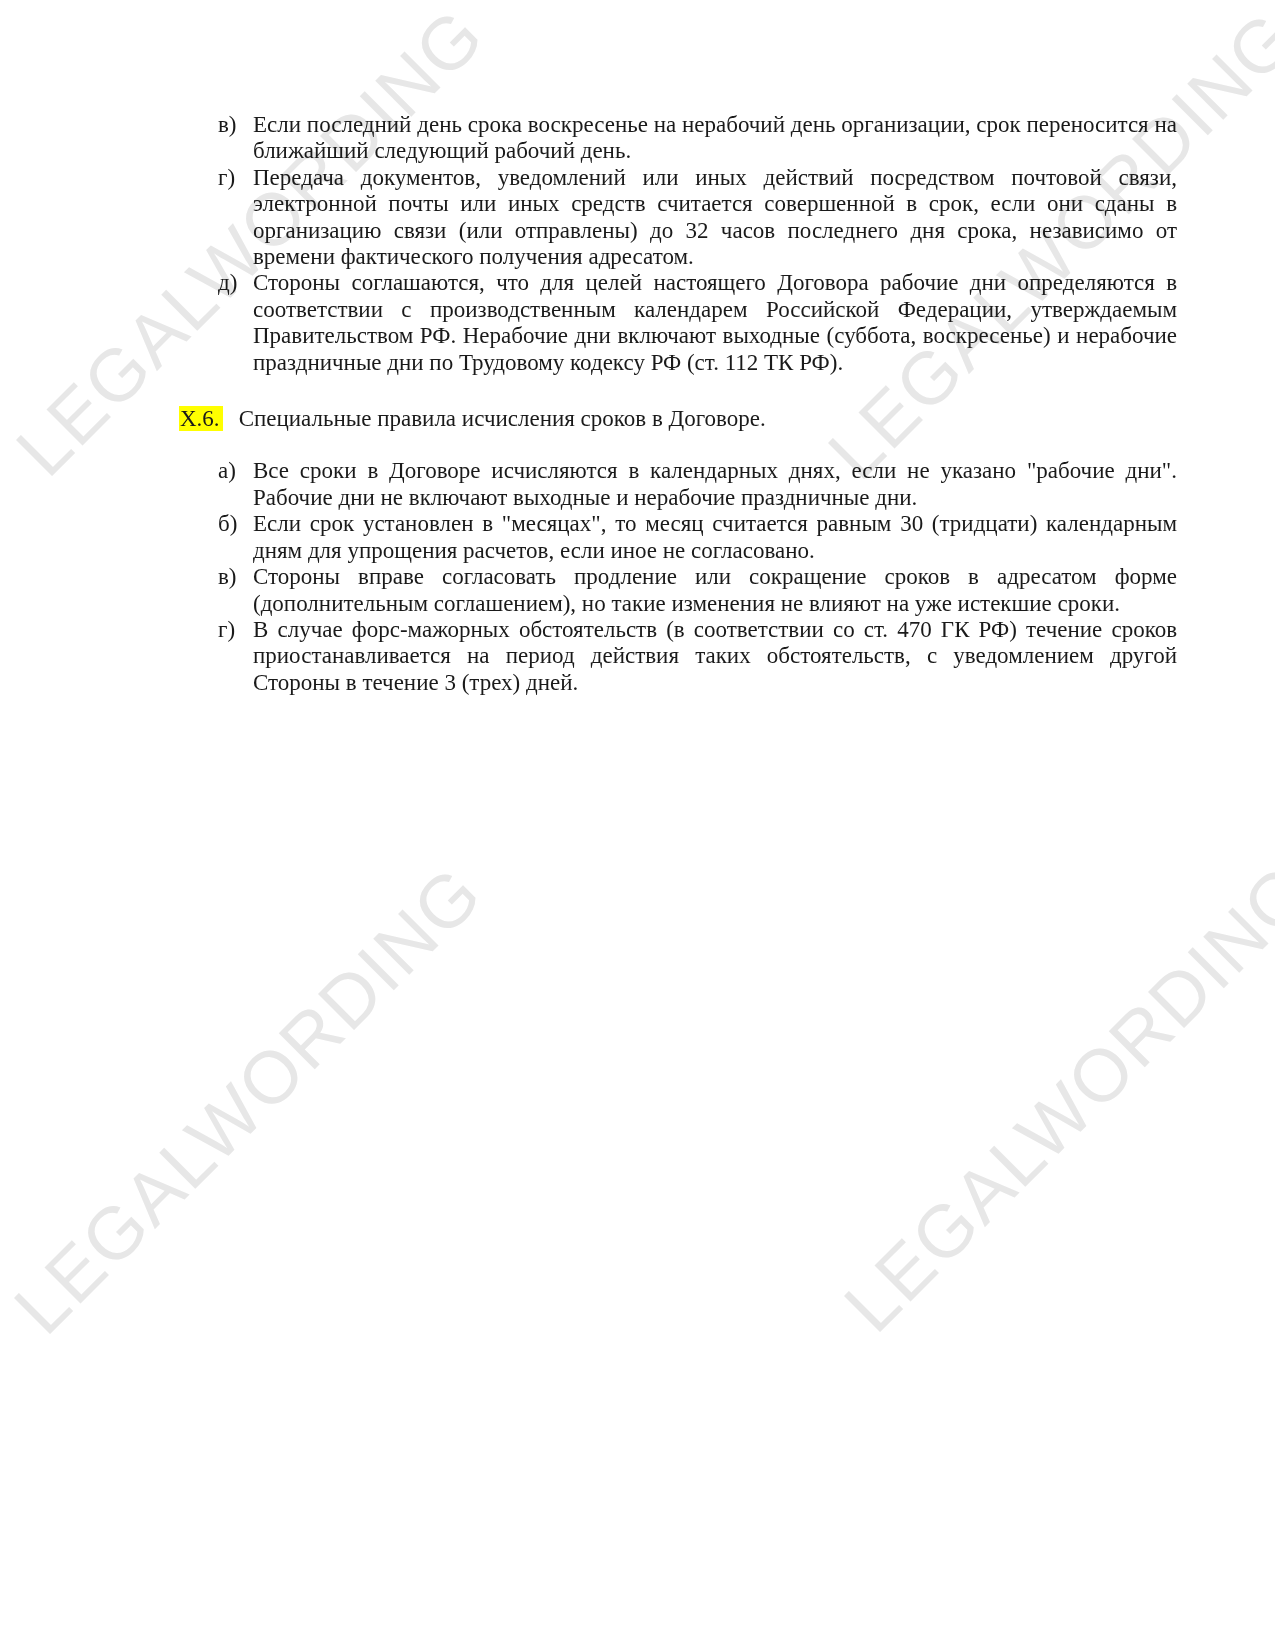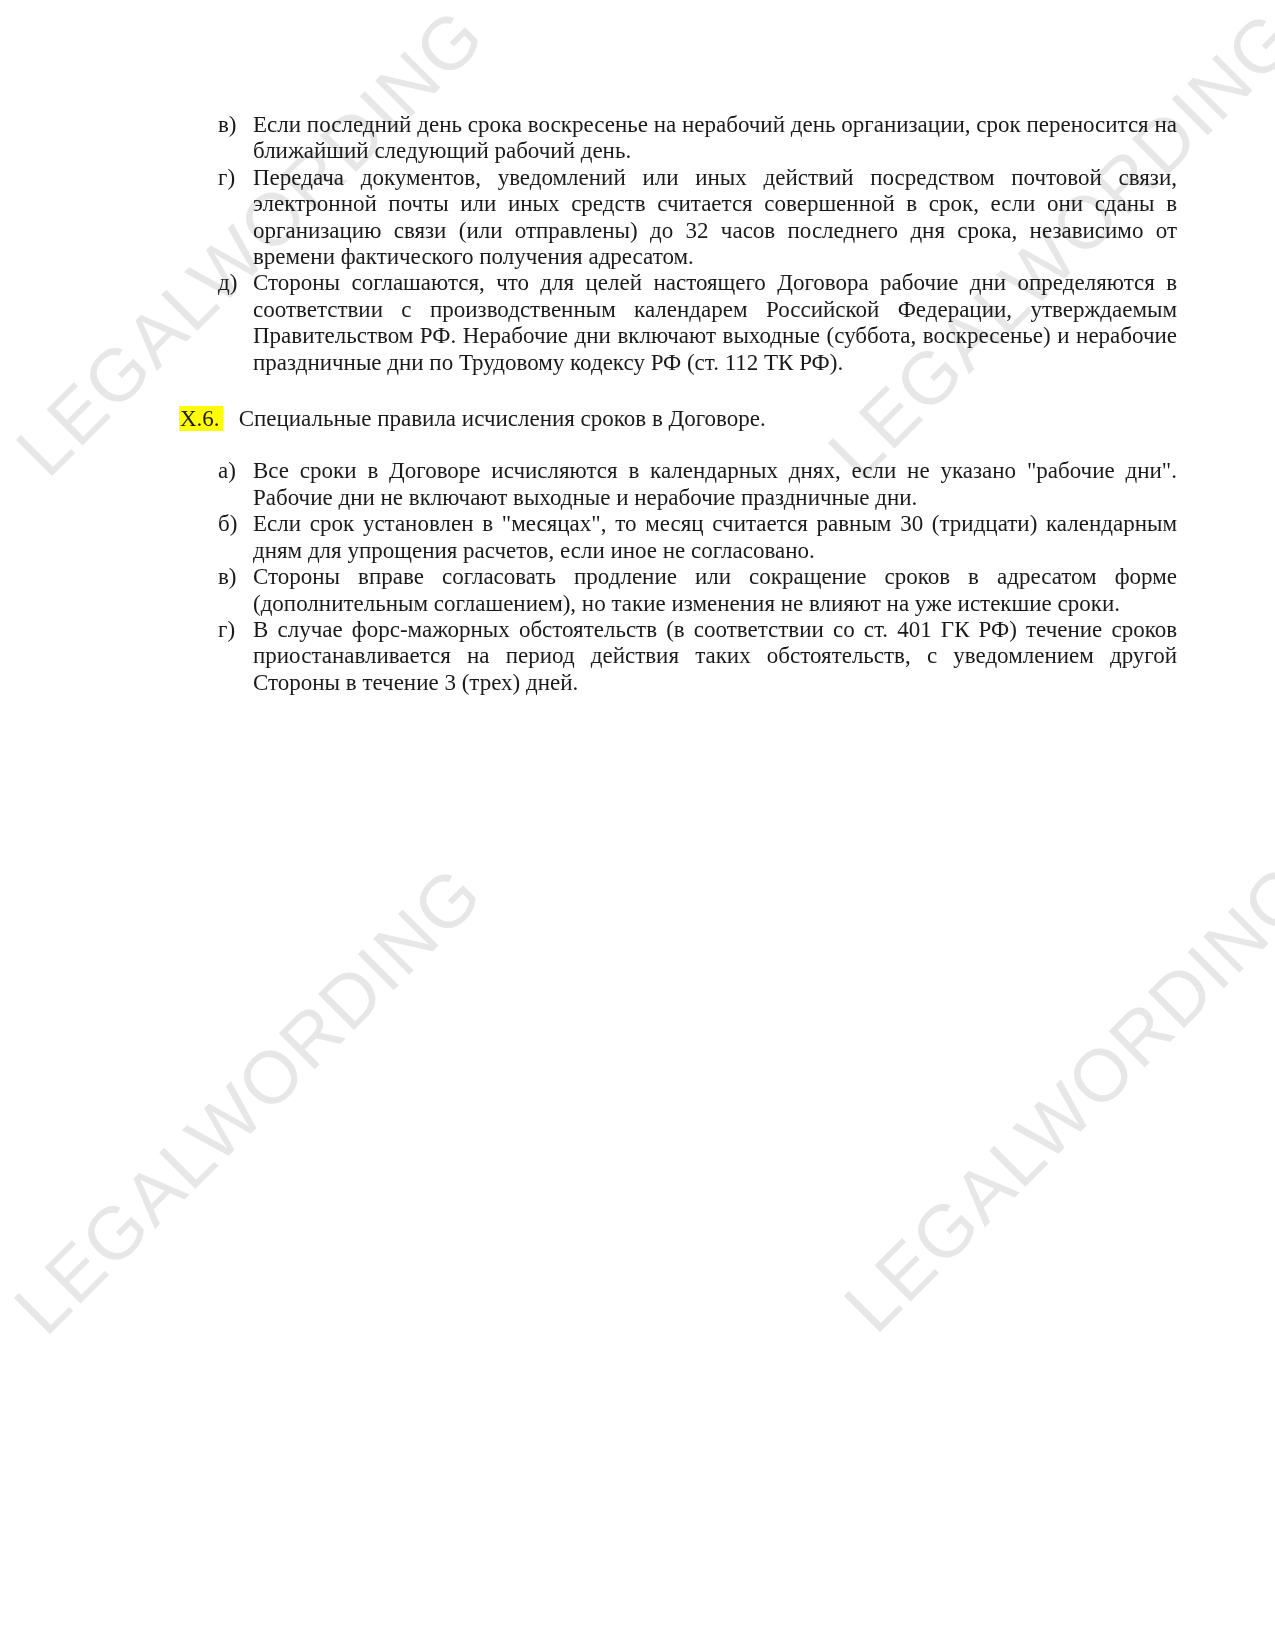--- a/index.html
+++ b/index.html
@@ -108,18 +108,18 @@
       <div class="doc-item">
         <span class="marker">б)</span>
         <span>Если срок установлен в "месяцах", то месяц считается равным 30 (тридцати) календарным дням для упрощения расчетов, если иное не согласовано.</span>
       </div>
       <div class="doc-item">
         <span class="marker">в)</span>
         <span>Стороны вправе согласовать продление или сокращение сроков в адресатом форме (дополнительным соглашением), но такие изменения не влияют на уже истекшие сроки.</span>
       </div>
       <div class="doc-item">
         <span class="marker">г)</span>
-        <span>В случае форс-мажорных обстоятельств (в соответствии со ст. 401 ГК РФ) течение сроков приостанавливается на период действия таких обстоятельств, с уведомлением другой Стороны в течение 3 (трех) дней.</span>
+        <span>В случае форс-мажорных обстоятельств (в соответствии со ст. 470 ГК РФ) течение сроков приостанавливается на период действия таких обстоятельств, с уведомлением другой Стороны в течение 3 (трех) дней.</span>
       </div>
     </div>
 
   </div>
 </div>
 
 </body></html>

